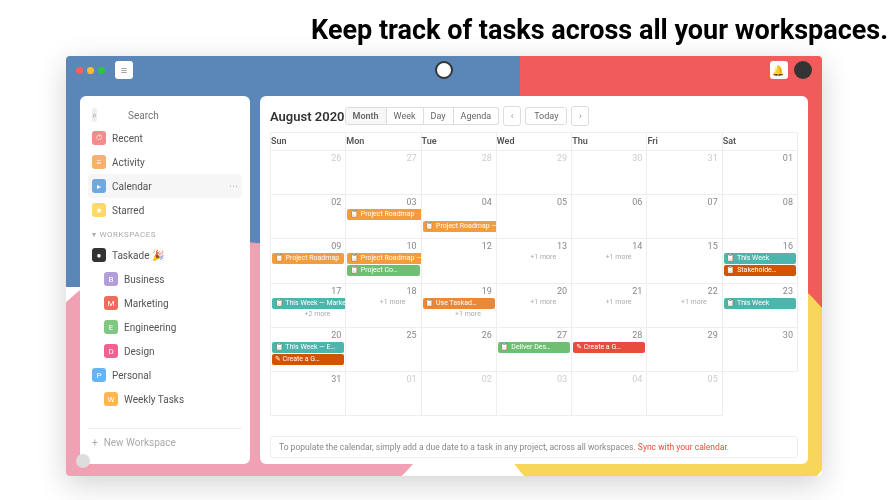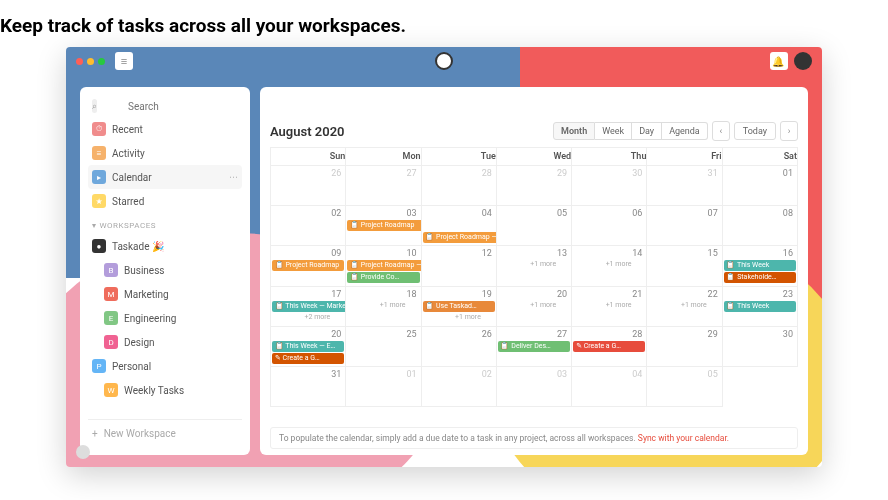--- a/index.html
+++ b/index.html
@@ -1,17 +1,17 @@
 <!DOCTYPE html>
 <html><head>
 <meta charset="utf-8">
 <style>
   * { box-sizing: border-box; margin: 0; padding: 0; font-family: -apple-system, BlinkMacSystemFont, "Segoe UI", Roboto, sans-serif; }
   body { width: 888px; height: 500px; background: #fff; overflow: hidden; }
-  .headline { text-align: left; font-size: 19px; font-weight: 700; padding: 14px 0 10px; color: #000; }
+  .headline { text-align: right; font-size: 27px; font-weight: 700; padding: 14px 0 10px; color: #000; }
   .stage { position: relative; width: 756px; height: 420px; margin: 0 auto; overflow: hidden; box-shadow: 0 8px 30px rgba(0,0,0,.18); border-radius: 4px; }
   .bg { position: absolute; inset: 0; }
   .bg .blue { position: absolute; left: 0; top: 0; width: 60%; height: 55%; background: #5a87b8; border-bottom-right-radius: 200px 140px; z-index: 1; }
   .bg .red  { position: absolute; right: 0; top: 0; width: 50%; height: 70%; background: #f15b5b; border-bottom-left-radius: 300px 250px; z-index: 0; }
   .bg .yellow { position: absolute; right: -30px; bottom: -60px; width: 48%; height: 70%; background: #f7d659; border-radius: 50%; z-index: 2; }
   .bg .pink { position: absolute; left: -40px; bottom: -60px; width: 55%; height: 70%; background: #f1a1b3; border-radius: 50%; z-index: 2; }
 
   .topbar { position: absolute; left: 0; right: 0; top: 0; height: 28px; z-index: 5; display: flex; align-items: center; padding: 0 10px; justify-content: space-between; }
   .traffic { display: flex; gap: 4px; }
   .dot { width: 7px; height: 7px; border-radius: 50%; }
@@ -34,33 +34,33 @@
   .nicon { width: 14px; height: 14px; border-radius: 3px; display: flex; align-items: center; justify-content: center; font-size: 8px; color: #fff; }
   .rss { margin-left: auto; color: #aaa; font-size: 9px; }
   .section-label { font-size: 8px; letter-spacing: .5px; color: #aaa; padding: 8px 4px 4px; display: flex; align-items: center; gap: 3px; }
   .ws-item { display: flex; align-items: center; gap: 6px; padding: 5px 4px; cursor: pointer; }
   .ws-sub { padding-left: 16px; }
   .wicon { width: 14px; height: 14px; border-radius: 3px; display: flex; align-items: center; justify-content: center; font-size: 8px; color: #fff; }
   .add-ws { margin-top: auto; padding: 8px 4px; color: #aaa; cursor: pointer; display: flex; gap: 6px; align-items: center; border-top: 1px solid #eee; }
   .avatar-bl { position: absolute; left: 10px; bottom: 8px; width: 14px; height: 14px; border-radius: 50%; background: #ddd; z-index: 6; }
 
   .main { flex: 1; background: #fff; border-radius: 6px; padding: 10px 10px 6px; display: flex; flex-direction: column; }
-  .cal-head { display: flex; align-items: center; justify-content: space-between; margin-bottom: 6px; margin-top: 24px; }
+  .cal-head { display: flex; align-items: center; justify-content: flex-start; margin-bottom: 6px; }
   .cal-title { font-size: 13px; font-weight: 600; color: #333; }
   .view-switch { display: flex; align-items: center; gap: 0; }
   .seg { border: 1px solid #ddd; padding: 3px 7px; font-size: 9px; color: #666; cursor: pointer; background: #fff; }
   .seg:first-child { border-radius: 3px 0 0 3px; }
   .seg.sel { background: #f7f7f7; font-weight: 600; }
   .seg + .seg { border-left: none; }
   .seg.agenda { border-radius: 0 3px 3px 0; }
   .navbtn { border: 1px solid #ddd; width: 18px; height: 20px; display: flex; align-items: center; justify-content: center; font-size: 9px; color: #888; cursor: pointer; margin-left: 4px; background: #fff; border-radius: 3px; }
   .today-btn { border: 1px solid #ddd; padding: 3px 8px; font-size: 9px; color: #666; cursor: pointer; margin-left: 4px; background: #fff; border-radius: 3px; }
 
   .cal-grid { flex: 1; display: grid; grid-template-columns: repeat(7, 1fr); grid-template-rows: 18px repeat(6, 1fr); border-top: 1px solid #eee; border-left: 1px solid #eee; font-size: 9px; }
-  .dow { font-weight: 600; color: #555; text-align: right; padding-top: 3px; border-right: 1px solid #eee; border-bottom: 1px solid #eee; font-size: 9px; }
+  .dow { font-weight: 600; color: #555; text-align: left; padding-top: 3px; border-right: 1px solid #eee; border-bottom: 1px solid #eee; font-size: 9px; }
   .cell { border-right: 1px solid #eee; border-bottom: 1px solid #eee; position: relative; padding: 2px; overflow: hidden; }
   .dnum { position: absolute; top: 2px; right: 4px; font-size: 9px; color: #888; }
   .dnum.muted { color: #ccc; }
   .events { position: absolute; left: 1px; right: 1px; top: 14px; display: flex; flex-direction: column; gap: 1px; }
   .ev { height: 11px; border-radius: 2px; font-size: 7px; color: #fff; padding: 0 3px; line-height: 11px; white-space: nowrap; overflow: hidden; text-overflow: ellipsis; cursor: pointer; }
   .ev.orange { background: #f39c3c; }
   .ev.orange2 { background: #e8893a; }
   .ev.green  { background: #6fbf73; }
   .ev.teal   { background: #4db6ac; }
   .ev.red    { background: #e74c3c; }
@@ -257,21 +257,21 @@
           <div class="cell">
             <div class="dnum">09</div>
             <div class="events">
               <div class="ev orange">📋 Project Roadmap</div>
             </div>
           </div>
           <div class="cell">
             <div class="dnum">10</div>
             <div class="events">
               <div class="ev orange ev-span2">📋 Project Roadmap — Taskade 🎉</div>
-              <div class="ev green">📋 Provide Co…</div>
+              <div class="ev green">📋 Project Co…</div>
             </div>
           </div>
           <div class="cell">
             <div class="dnum">12</div>
             <div class="events"></div>
           </div>
           <div class="cell">
             <div class="dnum">13</div>
             <div class="events">
               <div class="more">+1 more</div>

